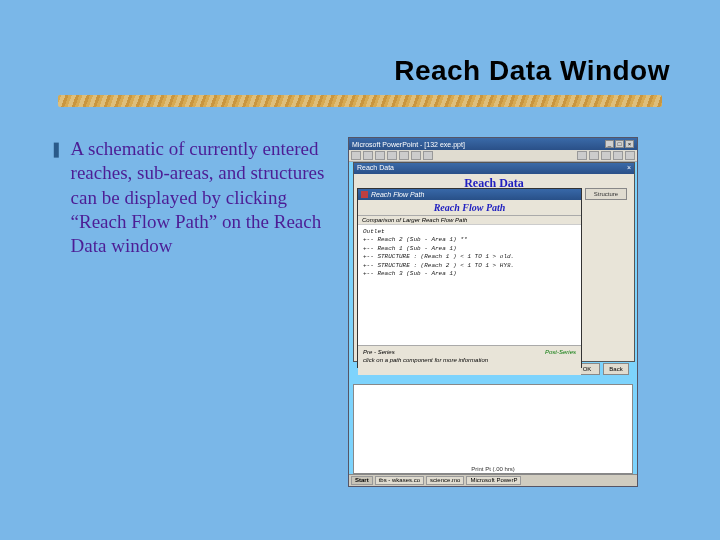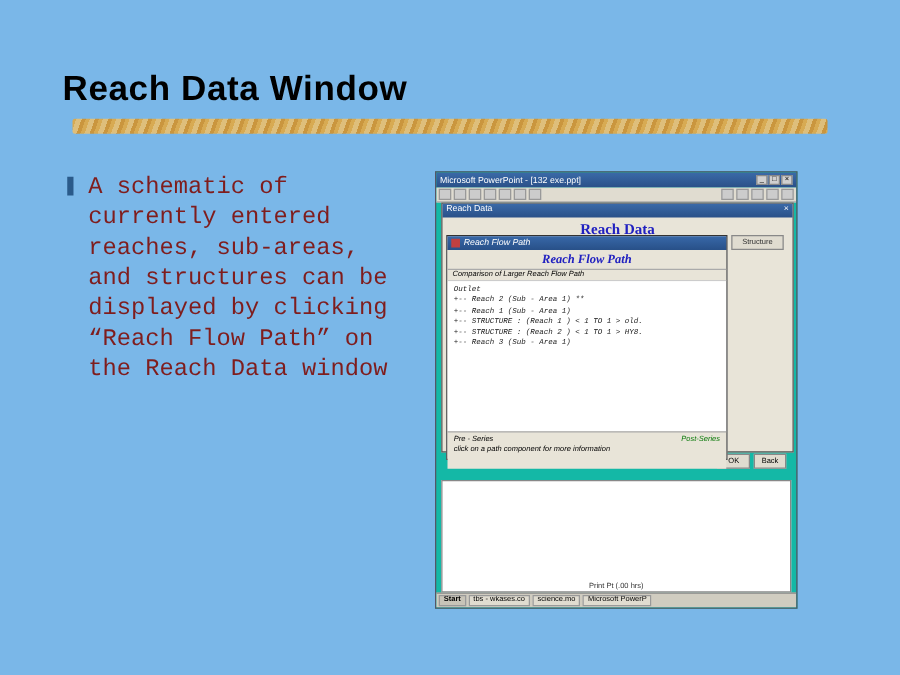--- a/index.html
+++ b/index.html
@@ -14,21 +14,21 @@
   .slide {
     width: 100%;
     height: 100%;
     padding: 55px 50px 30px 50px;
   }
   .title {
     font-family: Arial, Helvetica, sans-serif;
     font-size: 28px;
     font-weight: 900;
     color: #000;
-    text-align: left;
+    text-align: right;
     margin-bottom: 8px;
     letter-spacing: 0.5px;
   }
   .underline {
     height: 12px;
     margin: 0 8px 30px 8px;
     background: repeating-linear-gradient(
       110deg,
       #e8a838 0px,
       #e8a838 3px,
@@ -55,32 +55,31 @@
   }
   .bullet {
     font-family: 'Zapf Dingbats', Arial, sans-serif;
     font-size: 15px;
     color: #2a5a8a;
     line-height: 1.2;
     margin-top: 3px;
   }
   .body-text {
     font-size: 19px;
-    color: #7f1d1d;
+    color: #4c1d95;
     line-height: 1.28;
-    font-family: Liberation Mono, monospace;
   }
   .right {
     flex: 1;
     position: relative;
   }
   .screenshot {
     width: 290px;
     height: 350px;
-    background: #14b8a6;
+    background: #7dd3fc;
     border: 1px solid #556;
     position: relative;
     font-family: Tahoma, Arial, sans-serif;
     font-size: 7px;
     color: #000;
     overflow: hidden;
   }
   .win-titlebar {
     height: 12px;
     background: linear-gradient(#3a6aa8, #2a5088);

